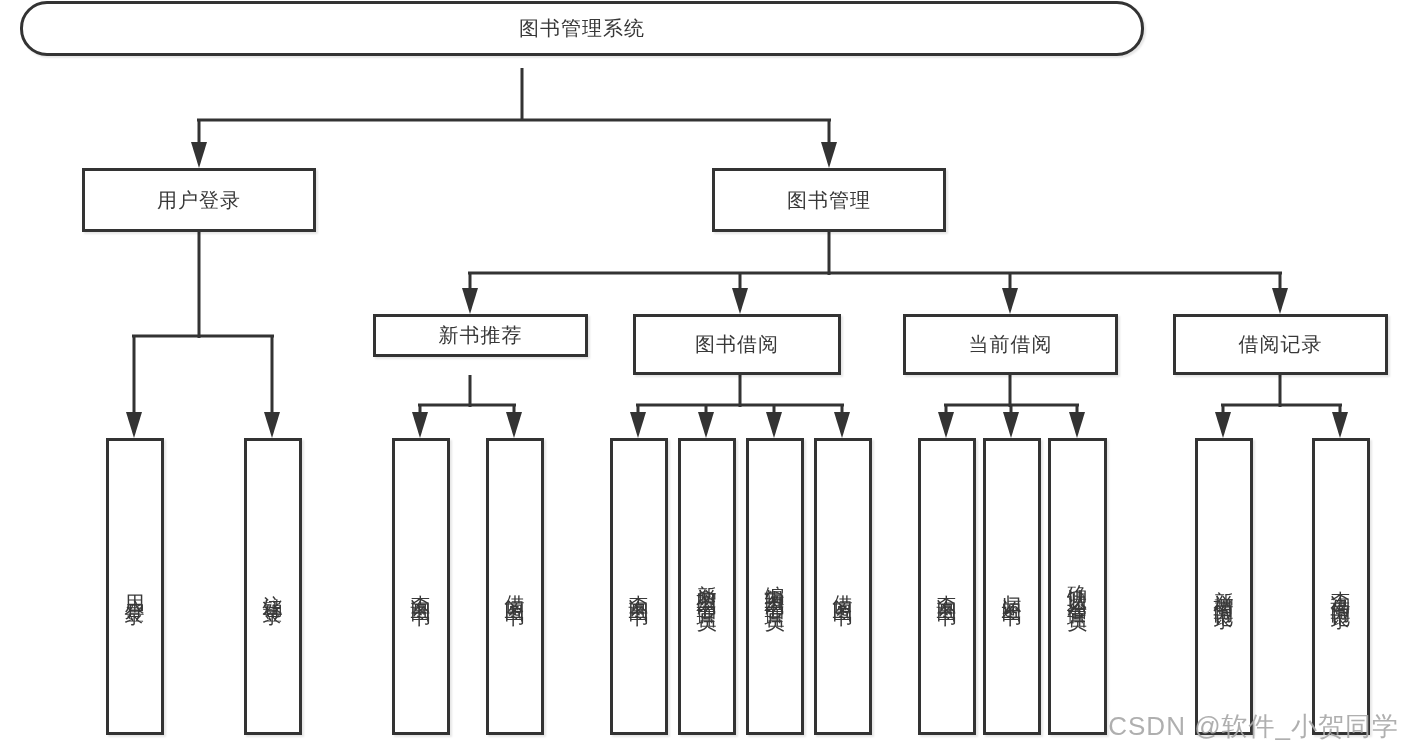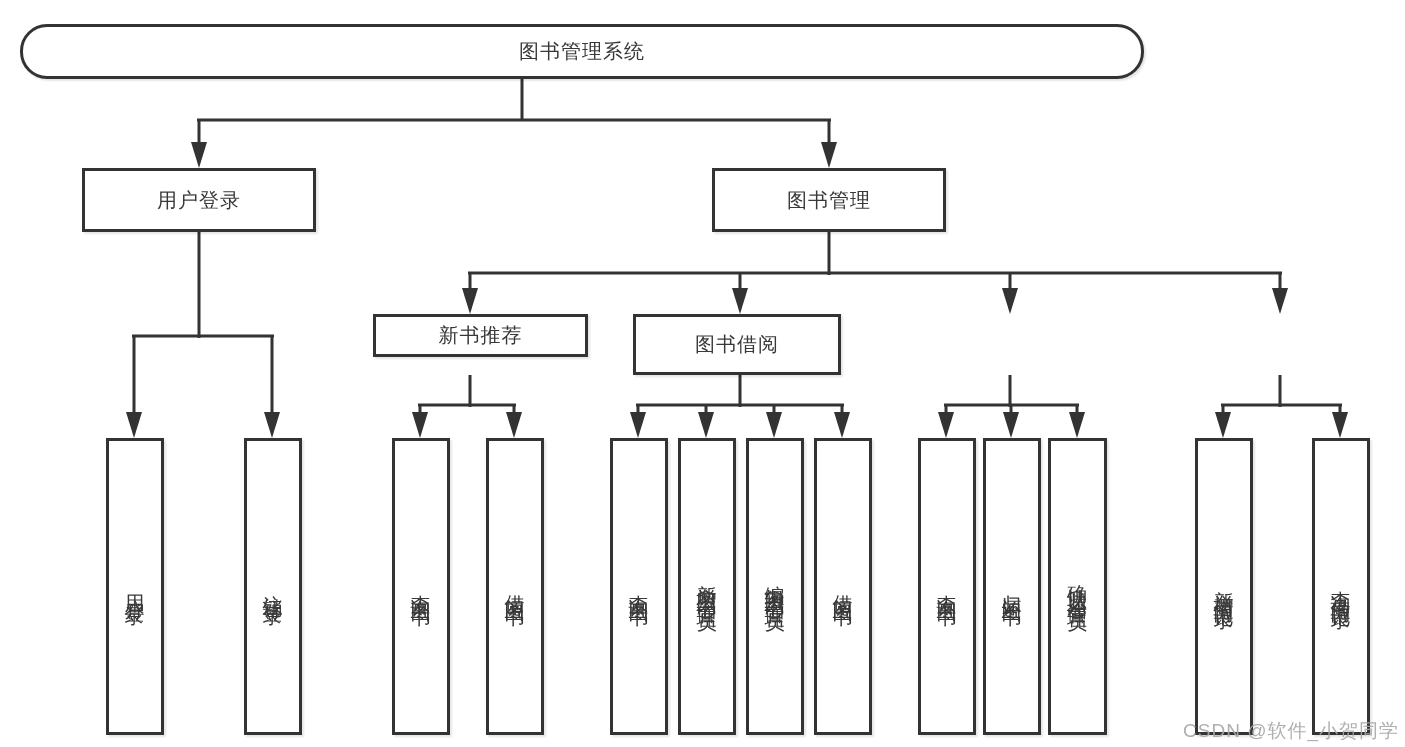--- a/index.html
+++ b/index.html
@@ -36,21 +36,21 @@
     writing-mode: vertical-rl;
     text-orientation: mixed;
     font-size: 20px;
     letter-spacing: 4px;
     line-height: 1;
   }
   .watermark {
     position: absolute;
     right: 6px;
     bottom: 3px;
-    font-size: 19px;
+    font-size: 26px;
     color: rgba(168,168,168,0.92);
     letter-spacing: 1px;
     white-space: nowrap;
     z-index: 20;
     text-align: right;
   }
 </style>
 </head>
 <body>
 
@@ -107,27 +107,29 @@
       <polygon points="766,412 782,412 774,438"></polygon>
       <polygon points="834,412 850,412 842,438"></polygon>
       <polygon points="938,412 954,412 946,438"></polygon>
       <polygon points="1003,412 1019,412 1011,438"></polygon>
       <polygon points="1069,412 1085,412 1077,438"></polygon>
       <polygon points="1215,412 1231,412 1223,438"></polygon>
       <polygon points="1332,412 1348,412 1340,438"></polygon>
     </g>
   </svg>
 
-  <div class="node hnode" style="left:20px; top:24px; width:1124px; height:55px;border-radius:27px;">图书管理系统</div>
+  <div class="node hnode" style="left:20px; top:1px; width:1124px; height:55px;border-radius:27px;">图书管理系统</div>
 
   <div class="node hnode" style="left:82px; top:168px; width:234px; height:64px;">用户登录</div>
   <div class="node hnode" style="left:712px; top:168px; width:234px; height:64px;text-align:center;">图书管理</div>
 
   <div class="node hnode" style="left:373px; top:314px; width:215px; height:43px;">新书推荐</div>
   <div class="node hnode" style="left:633px; top:314px; width:208px; height:61px;">图书借阅</div>
+  <div class="node hnode" style="left:903px; top:314px; width:215px; height:61px;">当前借阅</div>
+  <div class="node hnode" style="left:1173px; top:314px; width:215px; height:61px;">借阅记录</div>
 
   <div class="node vnode" style="left:106px; top:438px; width:58px; height:297px;">用户登录</div>
   <div class="node vnode" style="left:244px; top:438px; width:58px; height:297px;">注销登录</div>
 
   <div class="node vnode" style="left:392px; top:438px; width:58px; height:297px;">查询图书</div>
   <div class="node vnode" style="left:486px; top:438px; width:58px; height:297px;">借阅图书</div>
 
   <div class="node vnode" style="left:610px; top:438px; width:58px; height:297px;">查询图书</div>
   <div class="node vnode" style="left:678px; top:438px; width:58px; height:297px;">新增图书（管理员）</div>
   <div class="node vnode" style="left:746px; top:438px; width:58px; height:297px;">编辑图书（管理员）</div>

